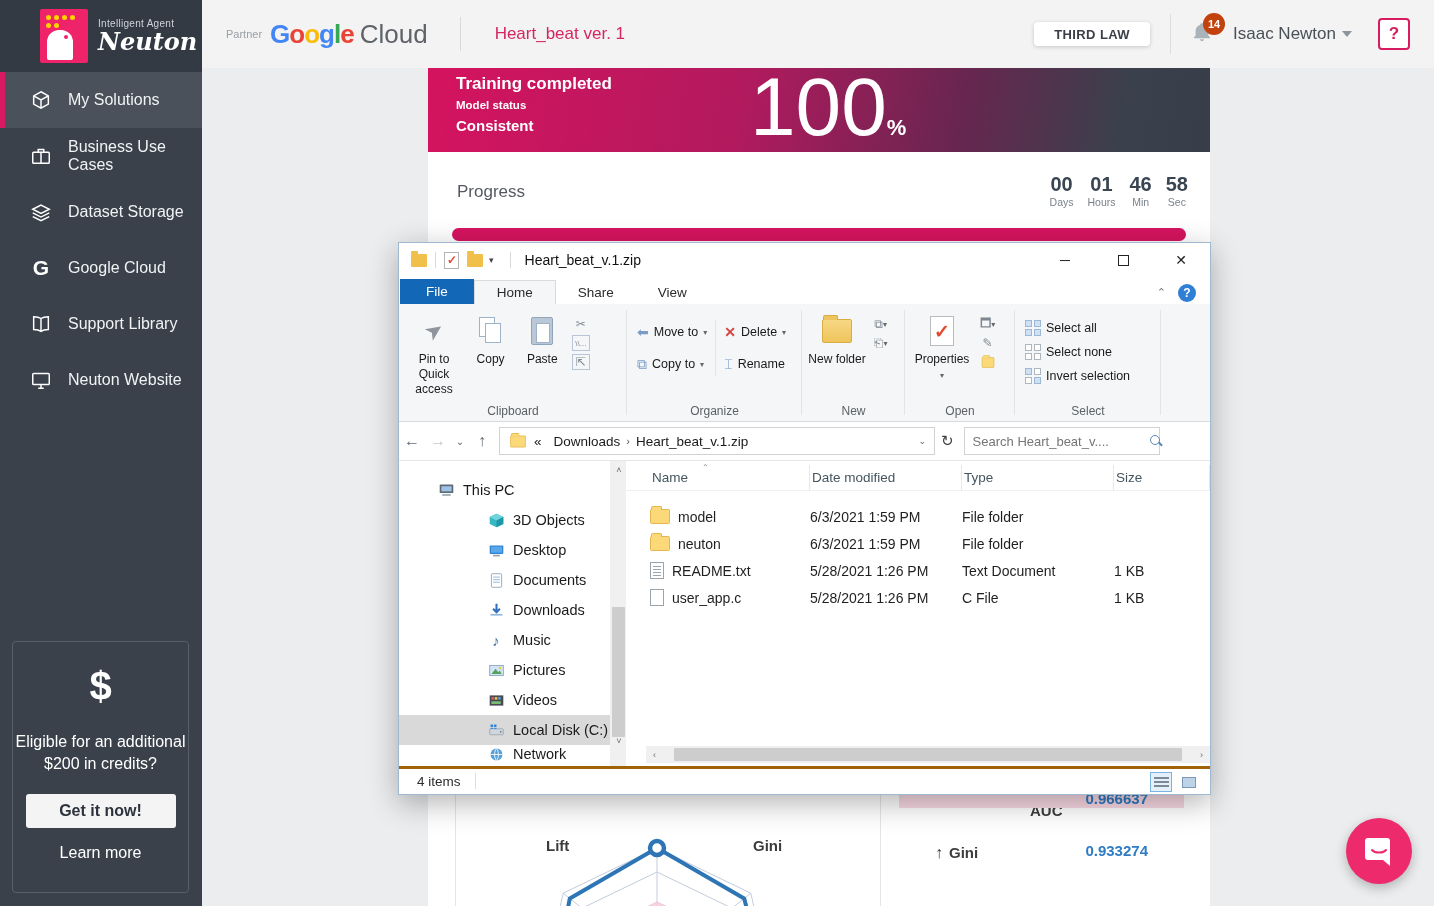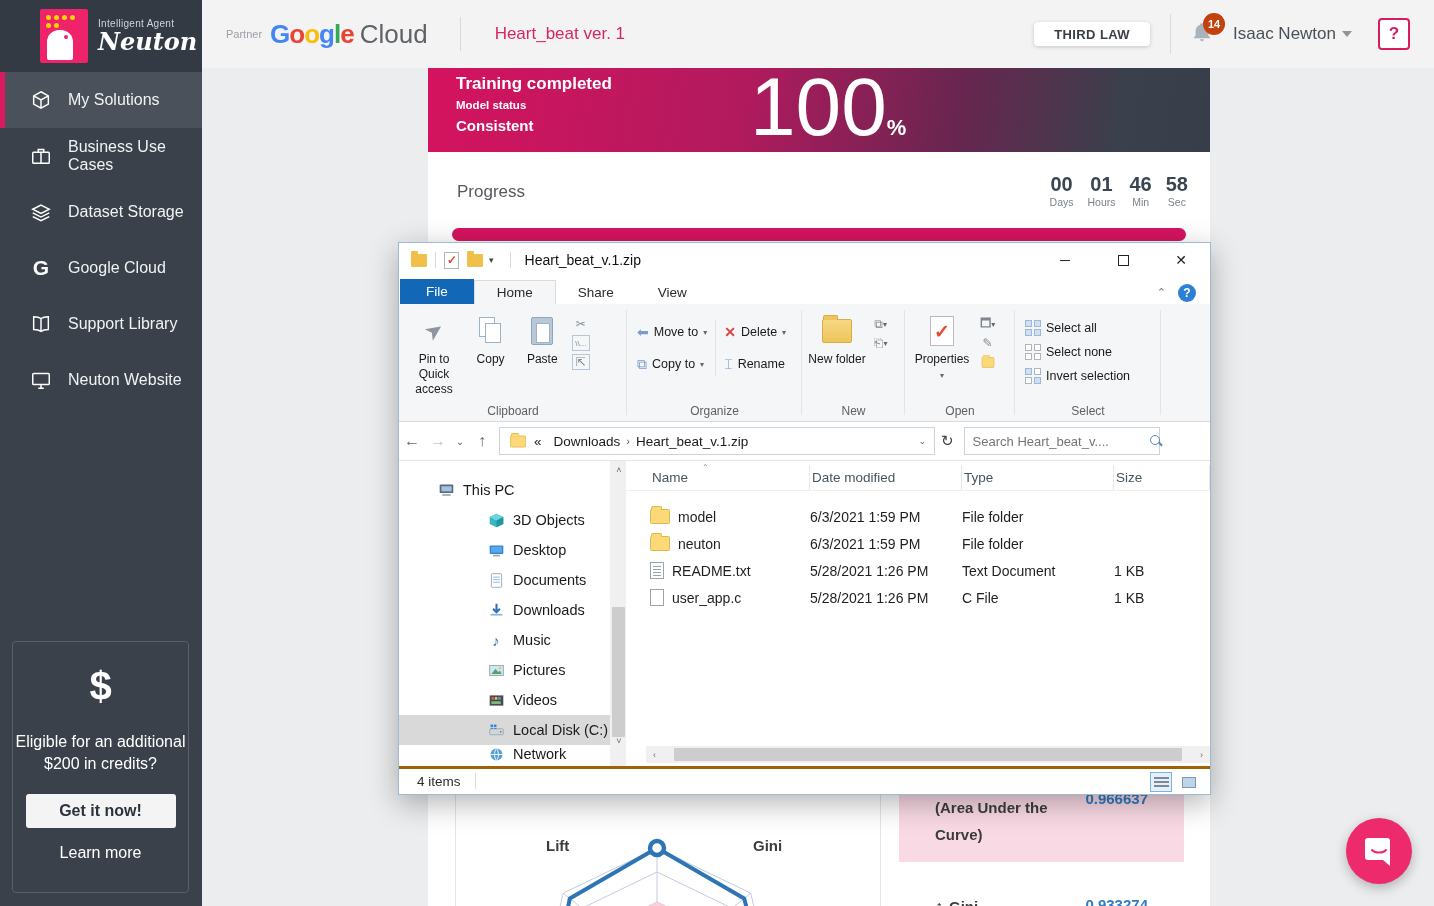--- a/index.html
+++ b/index.html
@@ -327,21 +327,20 @@
       <polygon points="201,68 288.2,118.4 312.2,213.4 247.8,285.2 154.2,285.2 95.7,212 113.8,118.4" fill="none" stroke="#2e75b6" stroke-width="4" stroke-linejoin="round"></polygon>
       <circle cx="201" cy="68" r="7" fill="#ffffff" stroke="#2e75b6" stroke-width="4.5"></circle>
     </svg>
   </div>
   <span class="radar-label" style="left:602px; top:734px;">AUC</span>
   <span class="radar-label" style="left:118px; top:769px;">Lift</span>
   <span class="radar-label" style="left:325px; top:769px;">Gini</span>
 
   <div id="metrics" class="abs">
     <div id="metric-auc">
-      <div class="mlabel">(Area Under the Curve)</div>
       <div class="mvalue">0.966637</div>
     </div>
     <div id="metric-gini">
       <span class="up">↑</span><span class="mlabel">Gini</span>
       <div class="mvalue">0.933274</div>
     </div>
   </div>
 </div>
 
 <div id="explorer" class="abs">

